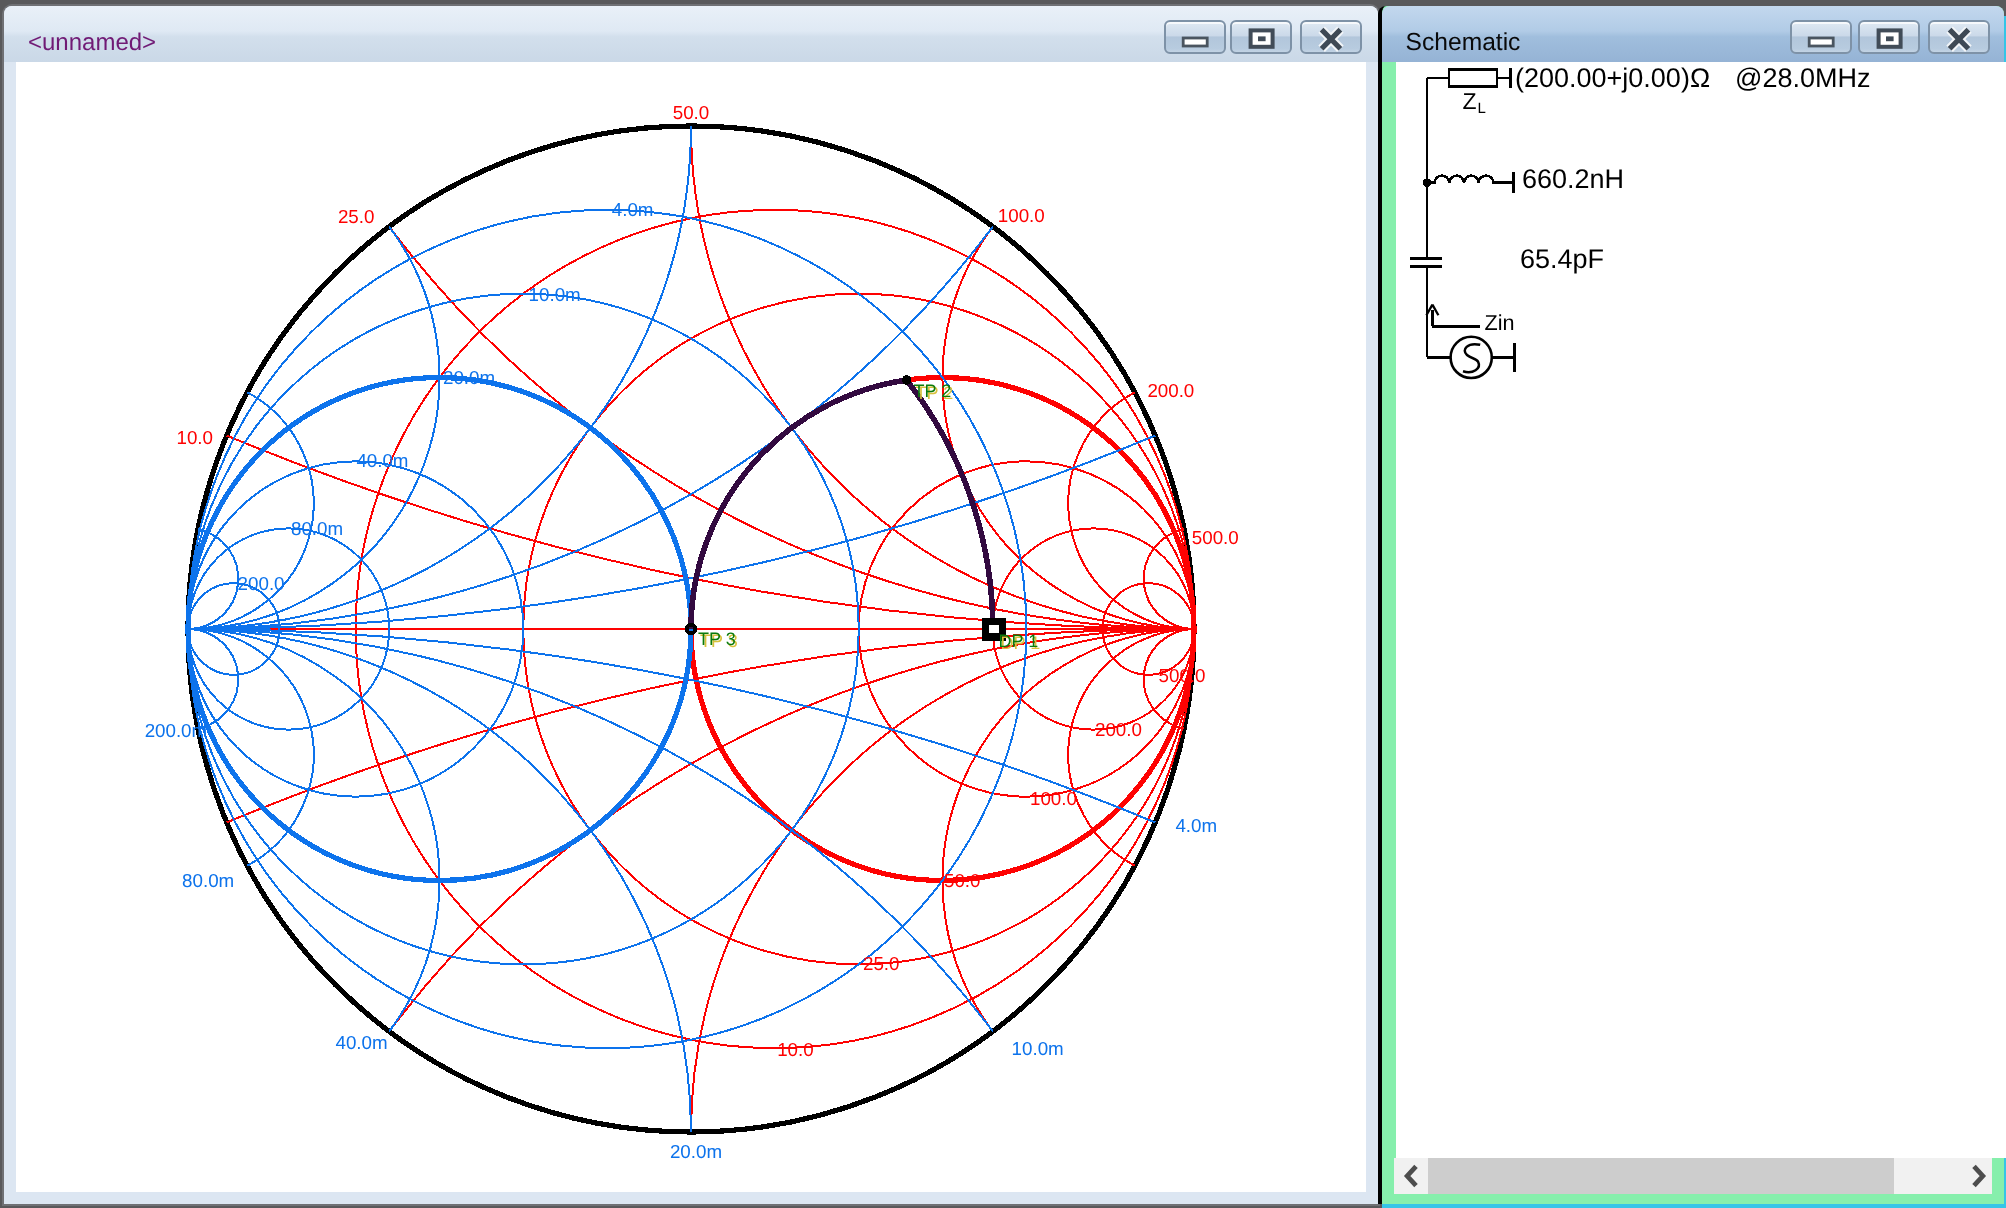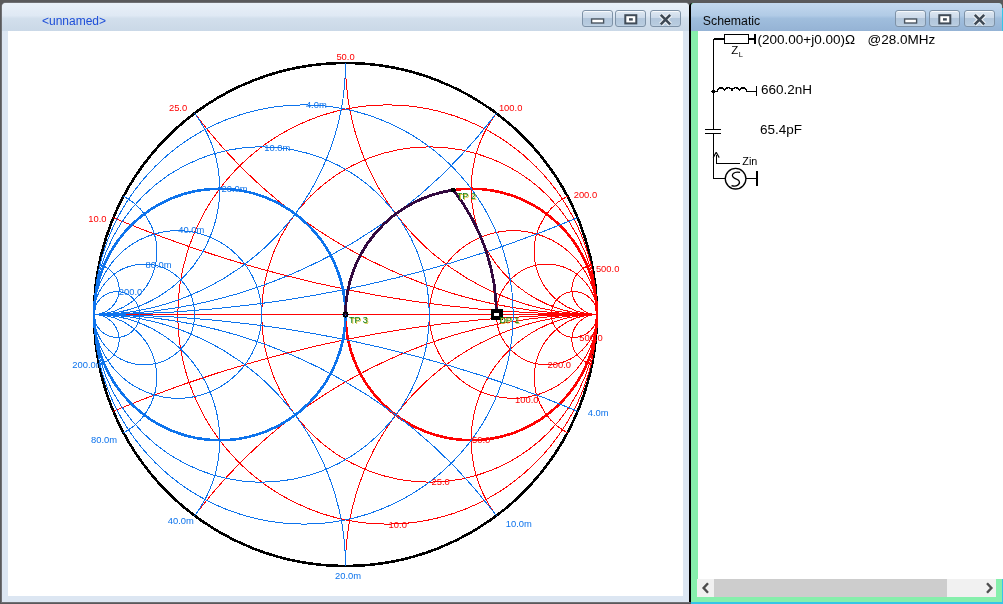--- a/index.html
+++ b/index.html
@@ -2,21 +2,21 @@
 <html><head><meta charset="utf-8"><style>
 * { margin:0; padding:0; box-sizing:border-box; }
 html,body { width:1003px; height:604px; overflow:hidden; background:#59595B;
   font-family:"Liberation Sans",sans-serif; }
 .win { position:absolute; top:2.5px; height:599px; }
 #leftwin { left:2px; width:687px; background:#DCE6F2; border-radius:4px 4px 0 0;
   box-shadow: 0 0 0 1px #6F7074; }
 #leftwin .tbar { position:absolute; left:0; top:0; right:0; height:28.5px;
   border-radius:4px 4px 0 0;
   background:linear-gradient(180deg,#E9F0F8 0%,#DFE9F4 45%,#D2DFEC 55%,#CAD8E7 100%); }
-#leftwin .title { position:absolute; left:12px; top:12.4px; line-height:1; font-size:12px; color:#1d4ed8;margin-left:28px; }
+#leftwin .title { position:absolute; left:12px; top:12.4px; line-height:1; font-size:12px; color:#701a75; }
 #rightwin { left:689px; width:312.5px; background:#86efac; border-radius:4px 4px 0 0;
   border-left:2px solid #000; }
 #rightwin .tbar { position:absolute; left:0; top:0; right:0; height:28.5px;
   border-radius:4px 4px 0 0;
   background:linear-gradient(180deg,#C3D8EE 0%,#B1CBE6 45%,#A0BEDD 55%,#95B3D5 100%); }
 #rightwin .title { position:absolute; left:11.8px; top:12.3px; line-height:1; font-size:12.3px; color:#0A0A0A; }
 .client { position:absolute; background:#fff; }
 #leftwin .client { left:6px; top:28.5px; width:675px; height:565px; }
 #rightwin .client { left:7.3px; top:28.5px; width:313px; height:548px; }
 .capbtn { position:absolute; top:7.6px; width:31px; height:16.8px; border-radius:3px;

